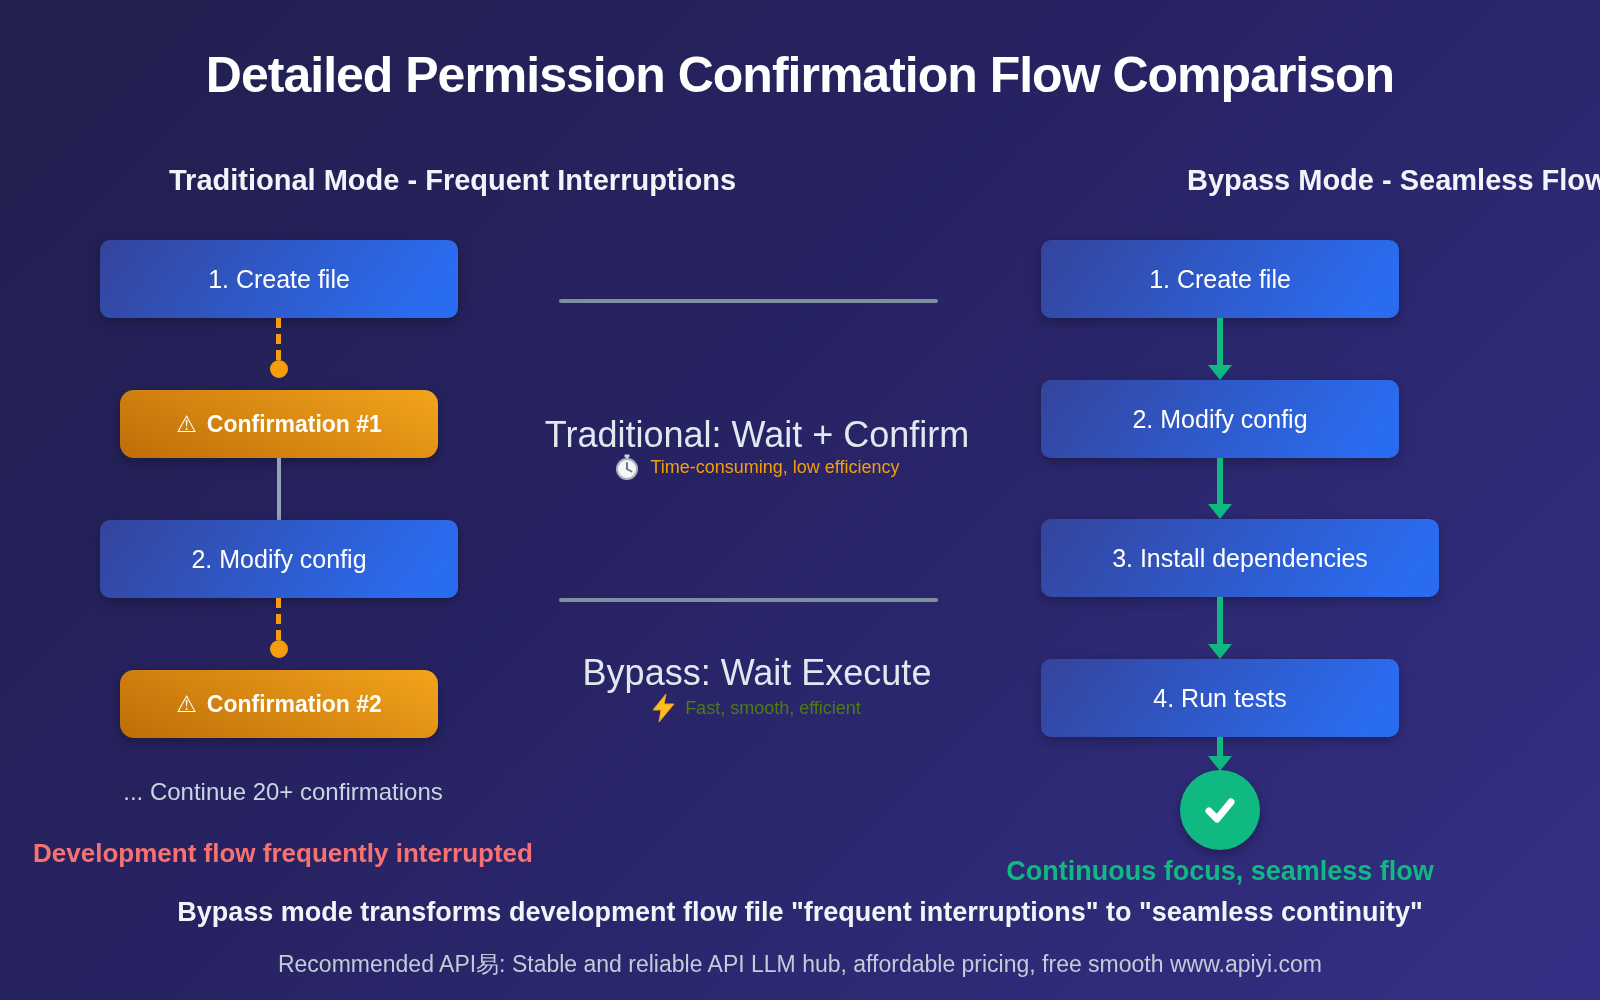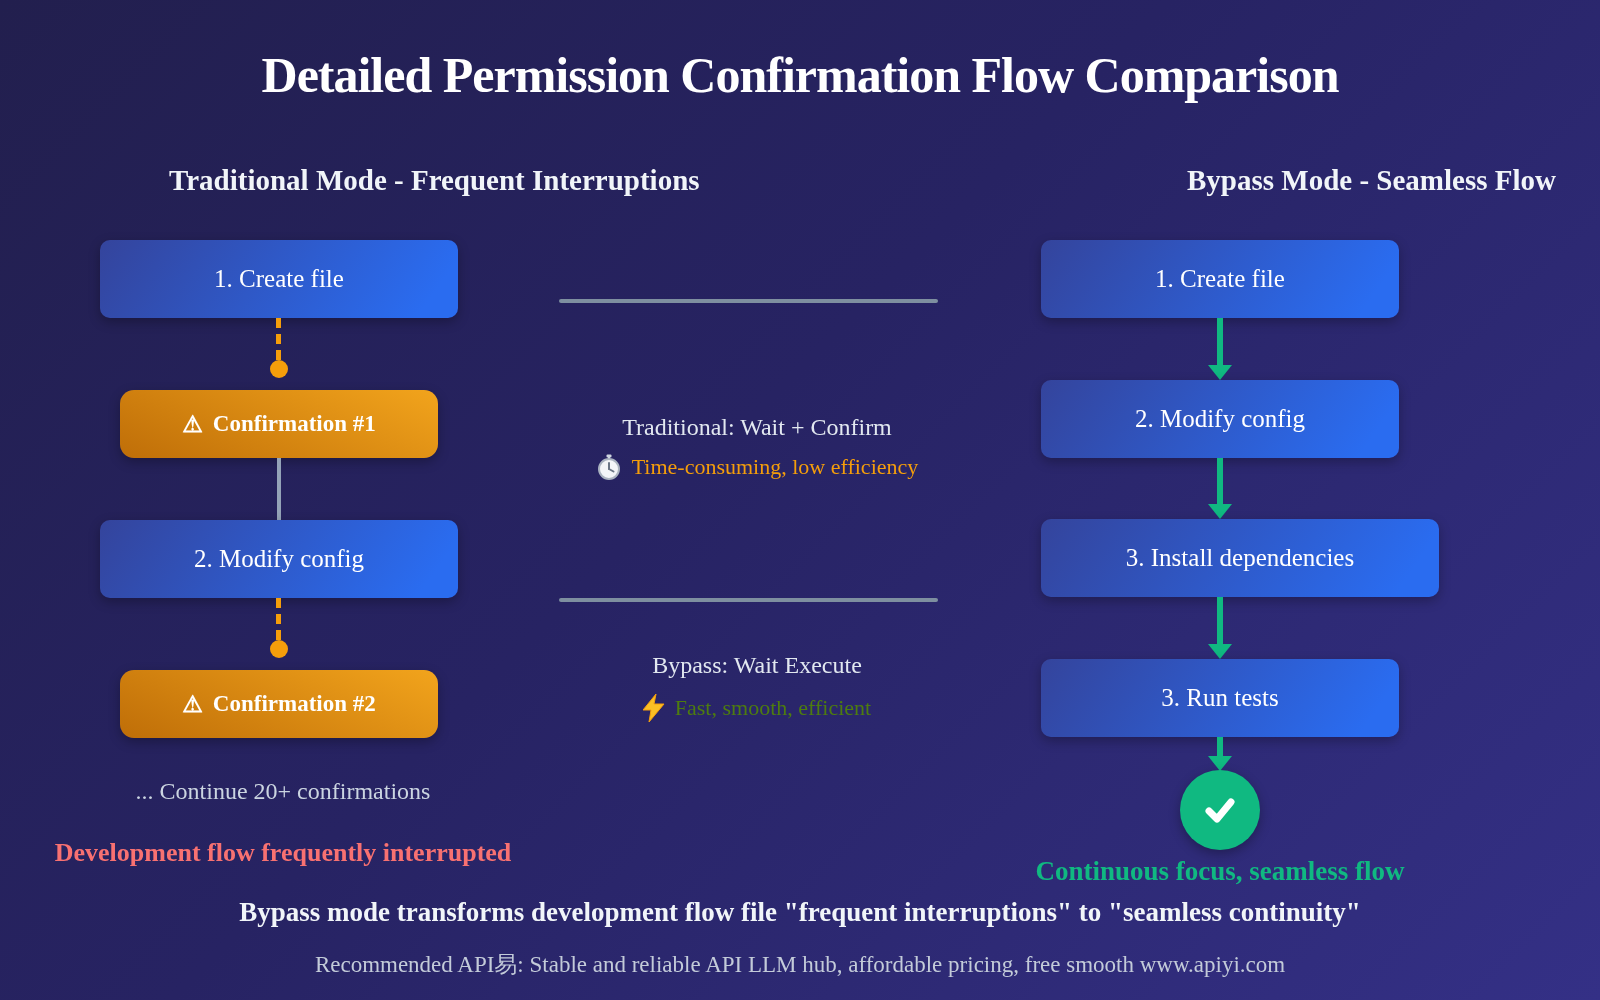--- a/index.html
+++ b/index.html
@@ -3,21 +3,21 @@
 <meta charset="utf-8">
 <style>
   * { margin: 0; padding: 0; box-sizing: border-box; }
   html, body { width: 1600px; height: 1000px; overflow: hidden; }
   body {
     position: relative;
     font-family: "Liberation Sans", "DejaVu Sans", sans-serif;
     background: linear-gradient(135deg, #221f4e 0%, #272363 45%, #343086 100%);
     color: #fff;
   }
-  .abs { position: absolute; font-family: Liberation Serif, serif; }
+  .abs { position: absolute; }
 
   .page-title {
     top: 46px; left: 0; width: 1600px;
     text-align: center;
     font-size: 50px; font-weight: bold; letter-spacing: -1px;
     color: #ffffff;
   }
   .col-header {
     top: 164px;
     font-size: 29px; font-weight: bold;
@@ -53,26 +53,26 @@
     width: 4px; height: 62px;
     background: #94a3b8;
   }
 
   .divider {
     width: 379px; height: 4px; border-radius: 2px;
     background: #7e8fa0;
   }
   .mid-title {
     width: 600px; text-align: center;
-    font-size: 24px; color: #e2e8f0;
+    font-size: 36px; color: #e2e8f0;
   }
   .mid-note {
     width: 600px;
     display: flex; align-items: center; justify-content: center; gap: 10px;
-    font-size: 22px;
+    font-size: 18px;
   }
   .note-orange { color: #f59e0b; }
   .note-green  { color: #4d7c0f; }
 
   .arrow-green { display: flex; flex-direction: column; align-items: center; }
   .arrow-green .shaft { width: 6px; background: #10b981; }
   .arrow-green .head {
     width: 0; height: 0;
     border-left: 12px solid transparent;
     border-right: 12px solid transparent;
@@ -191,21 +191,21 @@
 <div class="abs box box-blue" style="left:1041px; top:519px; width:398px;">
   <span>3. Install dependencies</span>
 </div>
 
 <div class="abs arrow-green" style="left:1208px; top:597px;">
   <div class="shaft" style="height:47px;"></div>
     <div class="head"></div>
 </div>
 
 <div class="abs box box-blue" style="left:1041px; top:659px; width:358px;">
-  <span>3. Run tests</span>
+  <span>4. Run tests</span>
 </div>
 
 <div class="abs arrow-green" style="left:1208px; top:737px;">
   <div class="shaft" style="height:19px;"></div>
     <div class="head"></div>
 </div>
 
 <div class="abs success-circle" style="left:1180px; top:770px;">
   <svg width="40" height="40" viewBox="0 0 40 40">
     <polyline points="9,21 17,29 31,12" fill="none" stroke="#ffffff" stroke-width="7" stroke-linecap="round" stroke-linejoin="round"></polyline>

